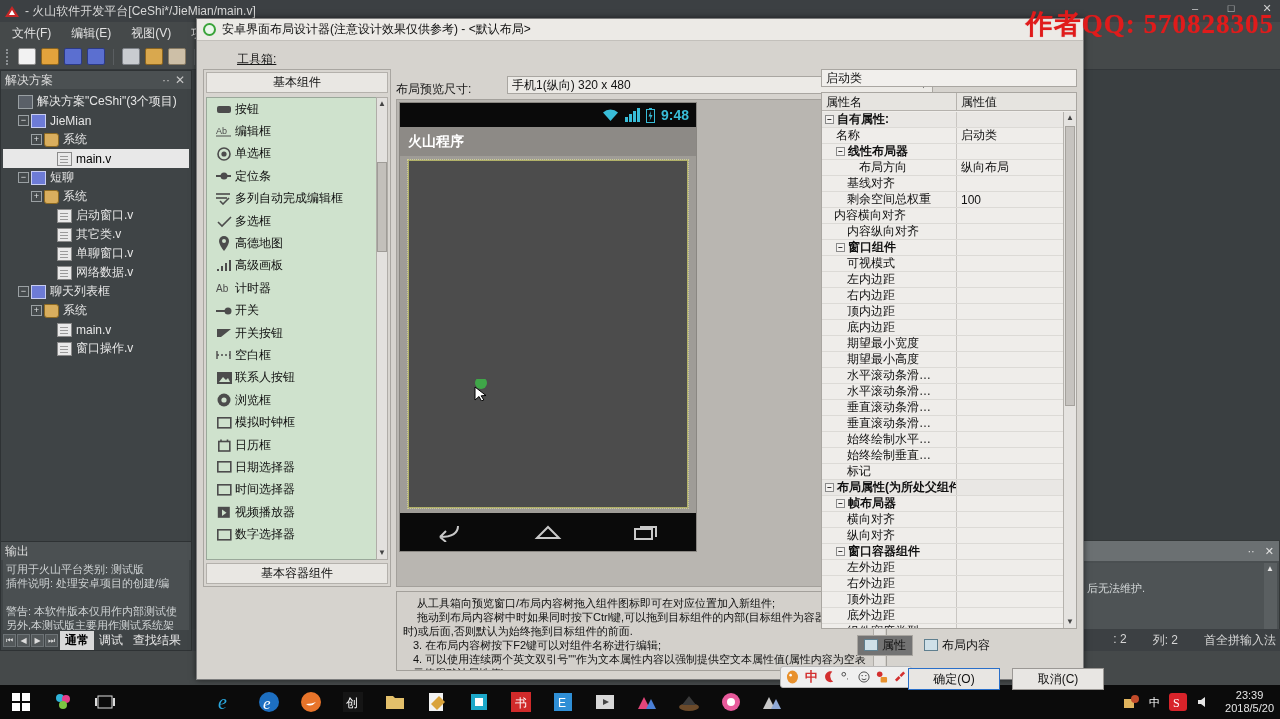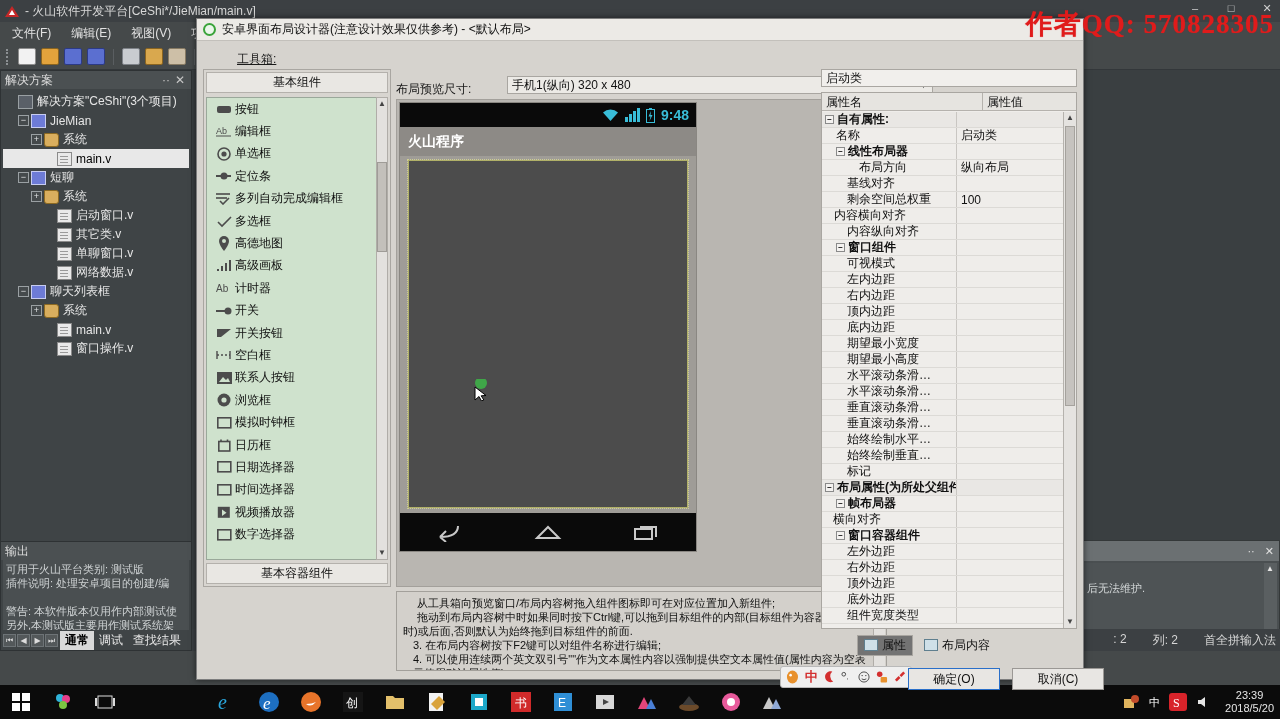--- a/index.html
+++ b/index.html
@@ -151,21 +151,21 @@
 
   
   .props { position:absolute; right:6px; top:28px; width:256px; bottom:50px;}
   .prop-name-box{height:18px;background:#f1efec;border:1px solid #a9a6a1;
     display:flex;align-items:center;padding:0 4px;font-size:12px;color:#111;}
   .prop-grid{position:absolute;left:0;right:0;top:23px;bottom:0;background:#efedea;
     border:1px solid #a9a6a1;}
   .pg-head{height:18px;display:flex;background:#e6e4e0;border-bottom:1px solid #b5b2ad;
     font-size:12px;color:#111;}
   .pg-head div{padding:1px 4px;}
-  .pg-head .c1{width:161px;border-right:1px solid #b5b2ad;font-family:Liberation Mono, monospace;}
+  .pg-head .c1{width:135px;border-right:1px solid #b5b2ad;font-family:Liberation Mono, monospace;}
   .pg-rows{position:absolute;left:0;right:13px;top:19px;bottom:0;overflow:hidden;}
   .prow{height:16px;display:flex;font-size:12px;color:#111;border-bottom:1px solid #dcdad6;}
   .prow .pc1{width:135px;border-right:1px solid #c9c6c2;display:flex;align-items:center;
     white-space:nowrap;overflow:hidden;}
   .prow .pc2{flex:1;display:flex;align-items:center;padding-left:4px;}
   .prow.grp{font-weight:bold;background:#e9e7e4;}
   .prow.grp2{font-weight:bold;}
   .pexp{width:9px;height:9px;border:1px solid #8a8a8a;font-size:8px;line-height:7px;
     text-align:center;margin-right:3px;background:#f4f2f0;flex:0 0 auto;}
   .pg-scroll{position:absolute;right:0;top:19px;bottom:0;width:13px;background:#e5e3e0;
@@ -786,22 +786,28 @@
               <div class="pc2"></div>
             </div>
             <div class="prow grp2">
               <div class="pc1" style="padding-left: 14px;">
                 <span class="pexp">−</span>
                 <span>帧布局器</span>
               </div>
               <div class="pc2"></div>
             </div>
             <div class="prow">
-              <div class="pc1" style="padding-left: 11px;">
+              <div class="pc1" style="padding-left: 25px;">
                 <span>横向对齐</span>
+              </div>
+              <div class="pc2"></div>
+            </div>
+            <div class="prow">
+              <div class="pc1" style="padding-left: 25px;">
+                <span>纵向对齐</span>
               </div>
               <div class="pc2"></div>
             </div>
             <div class="prow grp2">
               <div class="pc1" style="padding-left: 14px;">
                 <span class="pexp">−</span>
                 <span>窗口容器组件</span>
               </div>
               <div class="pc2"></div>
             </div>

